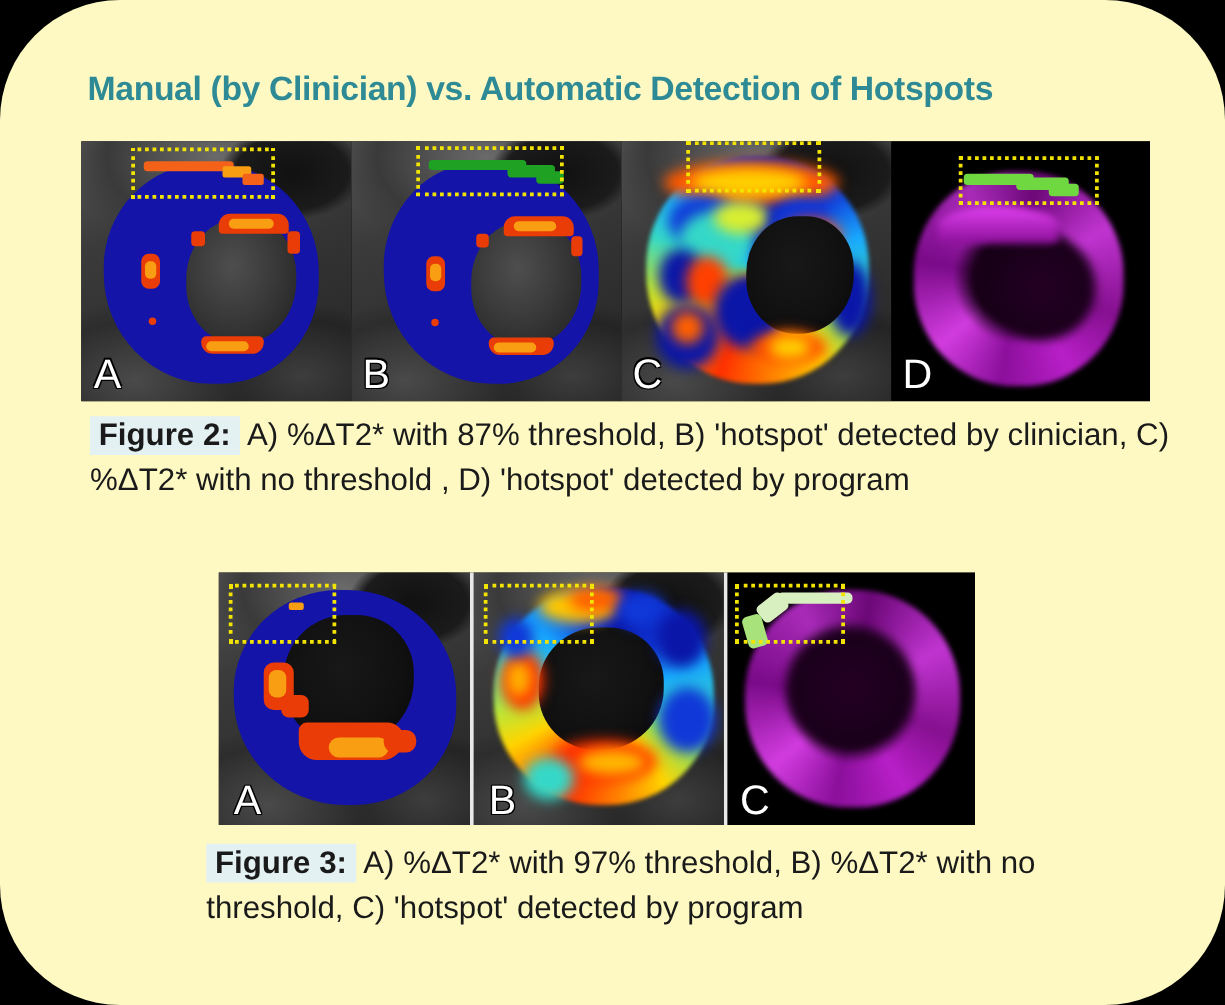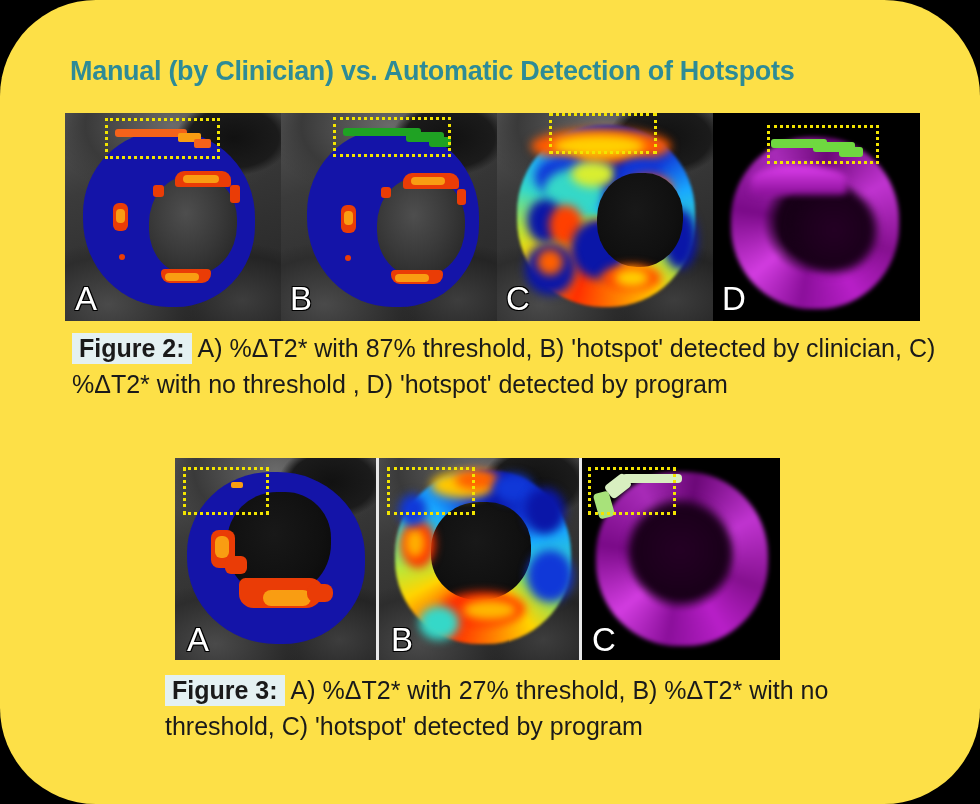--- a/index.html
+++ b/index.html
@@ -4,21 +4,21 @@
 <title>Manual vs Automatic Detection of Hotspots</title>
 <style>
   html,body{margin:0;padding:0;background:#000;}
   body{
     width:980px;height:804px;overflow:hidden;
     font-family:"Liberation Sans", sans-serif;
     position:relative;
   }
   #slide{
     position:absolute;left:0;top:0;width:980px;height:804px;
-    background:#fde047;
+    background:#fef9c3;
     border-radius:96px;
     overflow:hidden;
   }
   
   #title{
     position:absolute;left:70px;top:56px;width:850px;
     font-size:27px;font-weight:bold;color:#2e8b96;
     letter-spacing:-0.3px;
     font-family:"Liberation Sans", sans-serif;
     white-space:nowrap;
@@ -258,16 +258,16 @@
       <div class="magcav" style="left:46px;top:42px;width:104px;height:100px;"></div>
       <div class="whitegreen" style="left:40px;top:16px;width:60px;height:9px;border-radius:4px;background:#d8efc0;"></div>
       <div class="whitegreen" style="left:24px;top:20px;width:24px;height:16px;border-radius:4px;transform:rotate(-38deg);background:#d8efc0;"></div>
       <div class="whitegreen" style="left:14px;top:34px;width:16px;height:26px;border-radius:4px;transform:rotate(-16deg);background:#a8e27a;"></div>
       <div class="roi" style="left:6px;top:9px;width:88px;height:48px;"></div>
       <div class="plabel" style="left:10px;bottom:4px;">C</div>
     </div>
   </div>
 
   <div id="cap3" class="caption">
-    <span class="figtag">Figure 3:</span><span>A) %ΔT2* with 27% threshold, B) %ΔT2* with no threshold, C) 'hotspot'  detected by program</span>
+    <span class="figtag">Figure 3:</span><span>A) %ΔT2* with 97% threshold, B) %ΔT2* with no threshold, C) 'hotspot'  detected by program</span>
   </div>
 
 </div>
 
 </body></html>

